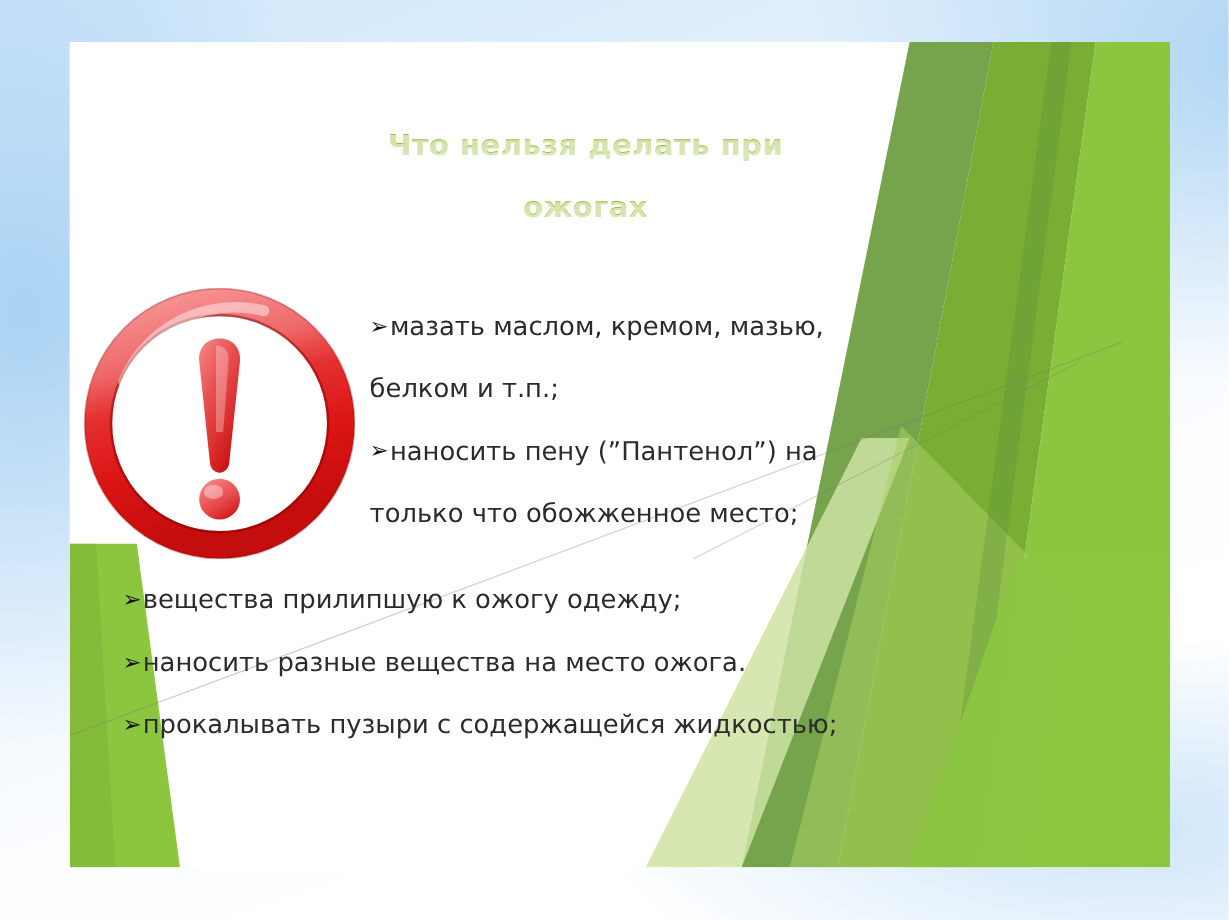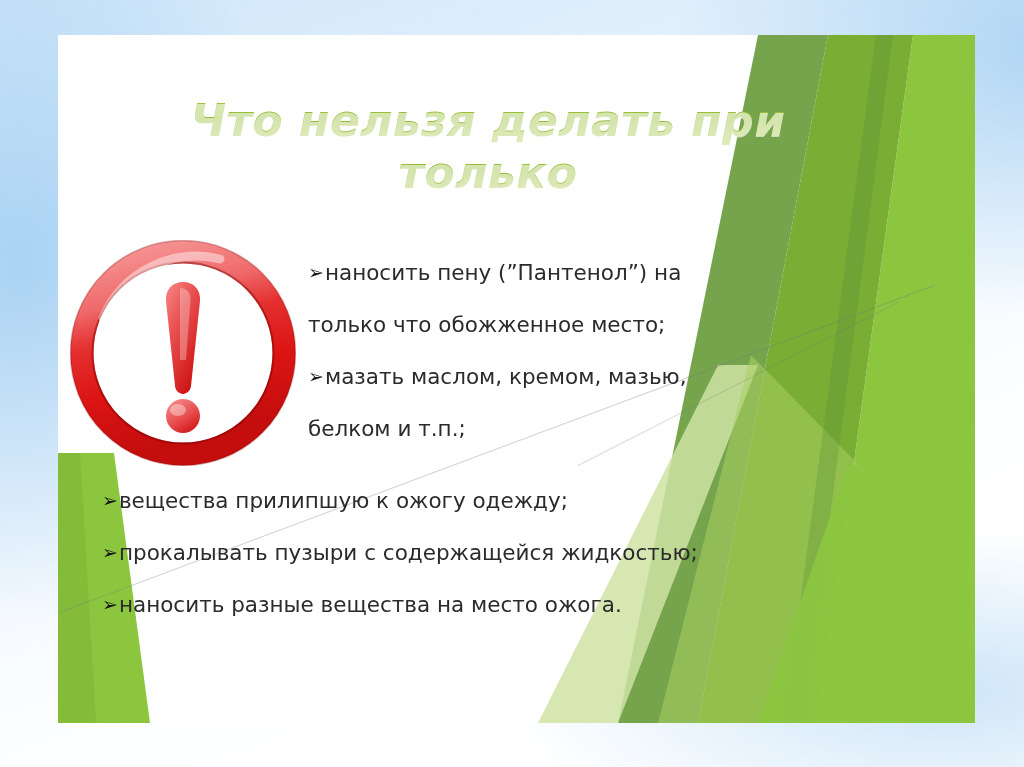--- a/index.html
+++ b/index.html
@@ -90,23 +90,22 @@
     position: absolute;
     left: 80px;
     top: 60px;
     width: 700px;
     text-align: center;
     z-index: 5;
   }
   #title .line {
     display: block;
     font-family: "DejaVu Sans", sans-serif;
-    font-size: 44px;
+    font-size: 24px;
     font-weight: 700;
-    font-style: italic;
     letter-spacing: 0.5px;
     line-height: 52px;
     background: linear-gradient(180deg, #a9cb46 0%, #93bb34 45%, #b6cf5c 100%);
     -webkit-background-clip: text;
     background-clip: text;
     color: #97bf37;
     -webkit-text-fill-color: transparent;
     text-shadow: 0 1px 0 rgba(255,255,255,0.6);
   }
 
@@ -183,21 +182,21 @@
     <svg class="left-wedge" viewBox="0 0 120 270" preserveAspectRatio="none">
       <polygon points="0,0 56,0 92,270 0,270" fill="#8cc63f"></polygon>
       <polygon points="0,0 22,0 38,270 0,270" fill="#79ad33" opacity="0.45"></polygon>
     </svg>
 
     <div class="hairline"></div>
     <div class="hairline2"></div>
 
     <div id="title">
       <span class="line">Что нельзя делать при</span>
-      <span class="line">только</span>
+      <span class="line">ожогах</span>
     </div>
 
     <svg id="warning-icon" viewBox="0 0 226 226">
       <defs>
         <linearGradient id="ringGrad" x1="0" y1="0" x2="0.25" y2="1">
           <stop offset="0%" stop-color="#f79a9a"></stop>
           <stop offset="28%" stop-color="#ef6a6a"></stop>
           <stop offset="45%" stop-color="#e53030"></stop>
           <stop offset="70%" stop-color="#dc1414"></stop>
           <stop offset="100%" stop-color="#c40d0d"></stop>
@@ -229,33 +228,33 @@
                L 96 61
                C 95 50 102 42 113 42 Z" fill="url(#markGrad)"></path>
       <path d="M 110 48 C 117 48 121 53 120.5 60 L 116 120 L 110 120 Z" fill="rgba(255,255,255,0.30)"></path>
 
       <circle cx="113" cy="176" r="17" fill="url(#dotGrad)"></circle>
       <ellipse cx="108" cy="170" rx="8" ry="6" fill="rgba(255,255,255,0.38)"></ellipse>
     </svg>
 
     <div class="bullets" id="bullets-indented">
       <p class="bullet-item">
+        <span class="marker">➢</span><span class="txt">мазать маслом, кремом, мазью, белком и т.п.;</span>
+      </p>
+      <p class="bullet-item">
         <span class="marker">➢</span><span class="txt">наносить пену (”Пантенол”) на только что обожженное место;</span>
       </p>
-      <p class="bullet-item">
-        <span class="marker">➢</span><span class="txt">мазать маслом, кремом, мазью, белком и т.п.;</span>
-      </p>
     </div>
 
     <div class="bullets" id="bullets-full">
       <p class="bullet-item">
         <span class="marker">➢</span><span class="txt">вещества прилипшую  к ожогу одежду;</span>
       </p>
       <p class="bullet-item">
+        <span class="marker">➢</span><span class="txt">наносить разные вещества на место ожога.</span>
+      </p>
+      <p class="bullet-item">
         <span class="marker">➢</span><span class="txt">прокалывать пузыри с содержащейся жидкостью;</span>
-      </p>
-      <p class="bullet-item">
-        <span class="marker">➢</span><span class="txt">наносить разные вещества на место ожога.</span>
       </p>
     </div>
 
   </div>
 </div>
 
 </body></html>

